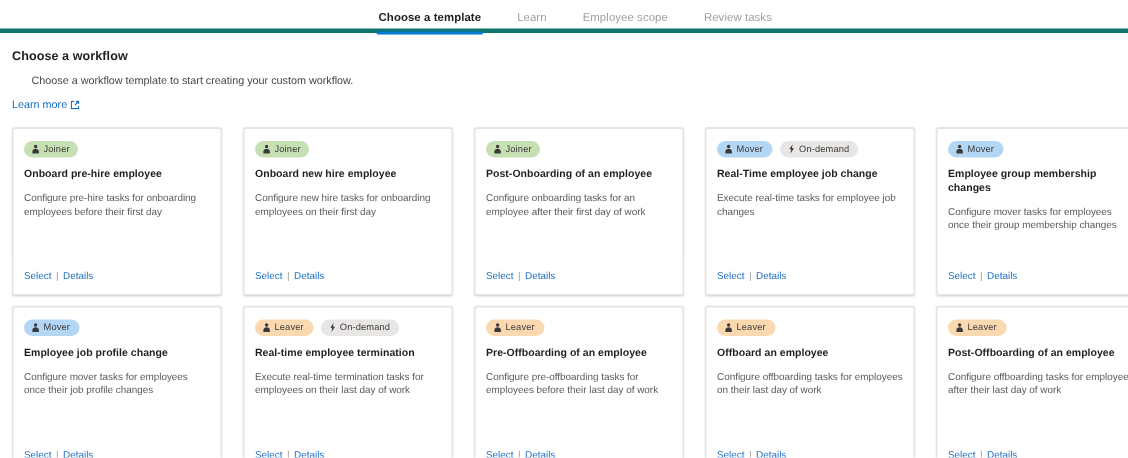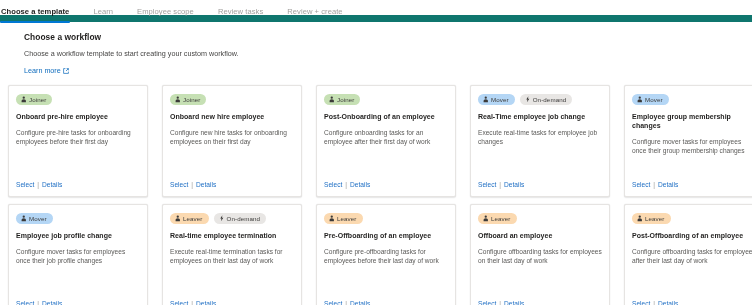--- a/index.html
+++ b/index.html
@@ -15,23 +15,24 @@
     font-family: "Liberation Sans", sans-serif;
     color: #323130;
     -webkit-font-smoothing: antialiased;
   }
 
   
   .tabstrip {
     display: flex;
     align-items: flex-start;
     gap: 22px;
-    padding: 4px 8px 0 0;
+    padding: 4px 8px 0 23px;
     height: 22px;
-    border-bottom: 7px solid #0f766e;
+    border-bottom: 3px solid #0f766e;
+    justify-content: center;
   }
 
   .tab {
     position: relative;
     font-size: 7.6px;
     line-height: 10px;
     color: #a19f9d;
     padding: 3px 1px 6px 1px;
     white-space: nowrap;
     cursor: pointer;
@@ -47,36 +48,37 @@
     content: "";
     position: absolute;
     left: 0; right: 0; bottom: 0;
     height: 1.6px;
     background: #0078d4;
     border-radius: 1px;
   }
 
   
   .page-head {
-    padding: 9px 8px 0 24px;
+    padding: 9px 8px 0 8px;
   }
 
   .page-title {
     font-size: 8.4px;
     font-weight: bold;
     color: #201f1e;
     line-height: 12px;
     letter-spacing: .05px;
   }
 
   .page-sub {
     margin-top: 6px;
     font-size: 7.2px;
     line-height: 10px;
     color: #474645;
+    margin-left: 13px;
   }
 
   .learn-more {
     display: inline-flex;
     align-items: center;
     gap: 2px;
     margin-top: 6px;
     font-size: 7.2px;
     line-height: 10px;
     color: #0f6cbd;
@@ -175,21 +177,20 @@
   .card-actions .sep { color: #9a9896; }
 </style>
 </head>
 <body>
 
 <div class="tabstrip" id="tabstrip">
     <div class="tab active">Choose a template</div>
     <div class="tab">Learn</div>
     <div class="tab">Employee scope</div>
     <div class="tab">Review tasks</div>
-    <div class="tab">Review + create</div>
   </div>
 
 <div class="page-head">
   <div class="page-title">Choose a workflow</div>
   <div class="page-sub">Choose a workflow template to start creating your custom workflow.</div>
   <a class="learn-more">
     <span>Learn more</span>
     <span class="ext-icon">
       <svg viewBox="0 0 10 10" fill="none" stroke="#0f6cbd" stroke-width="1.2">
         <path d="M4 1H1v8h8V6"></path>

